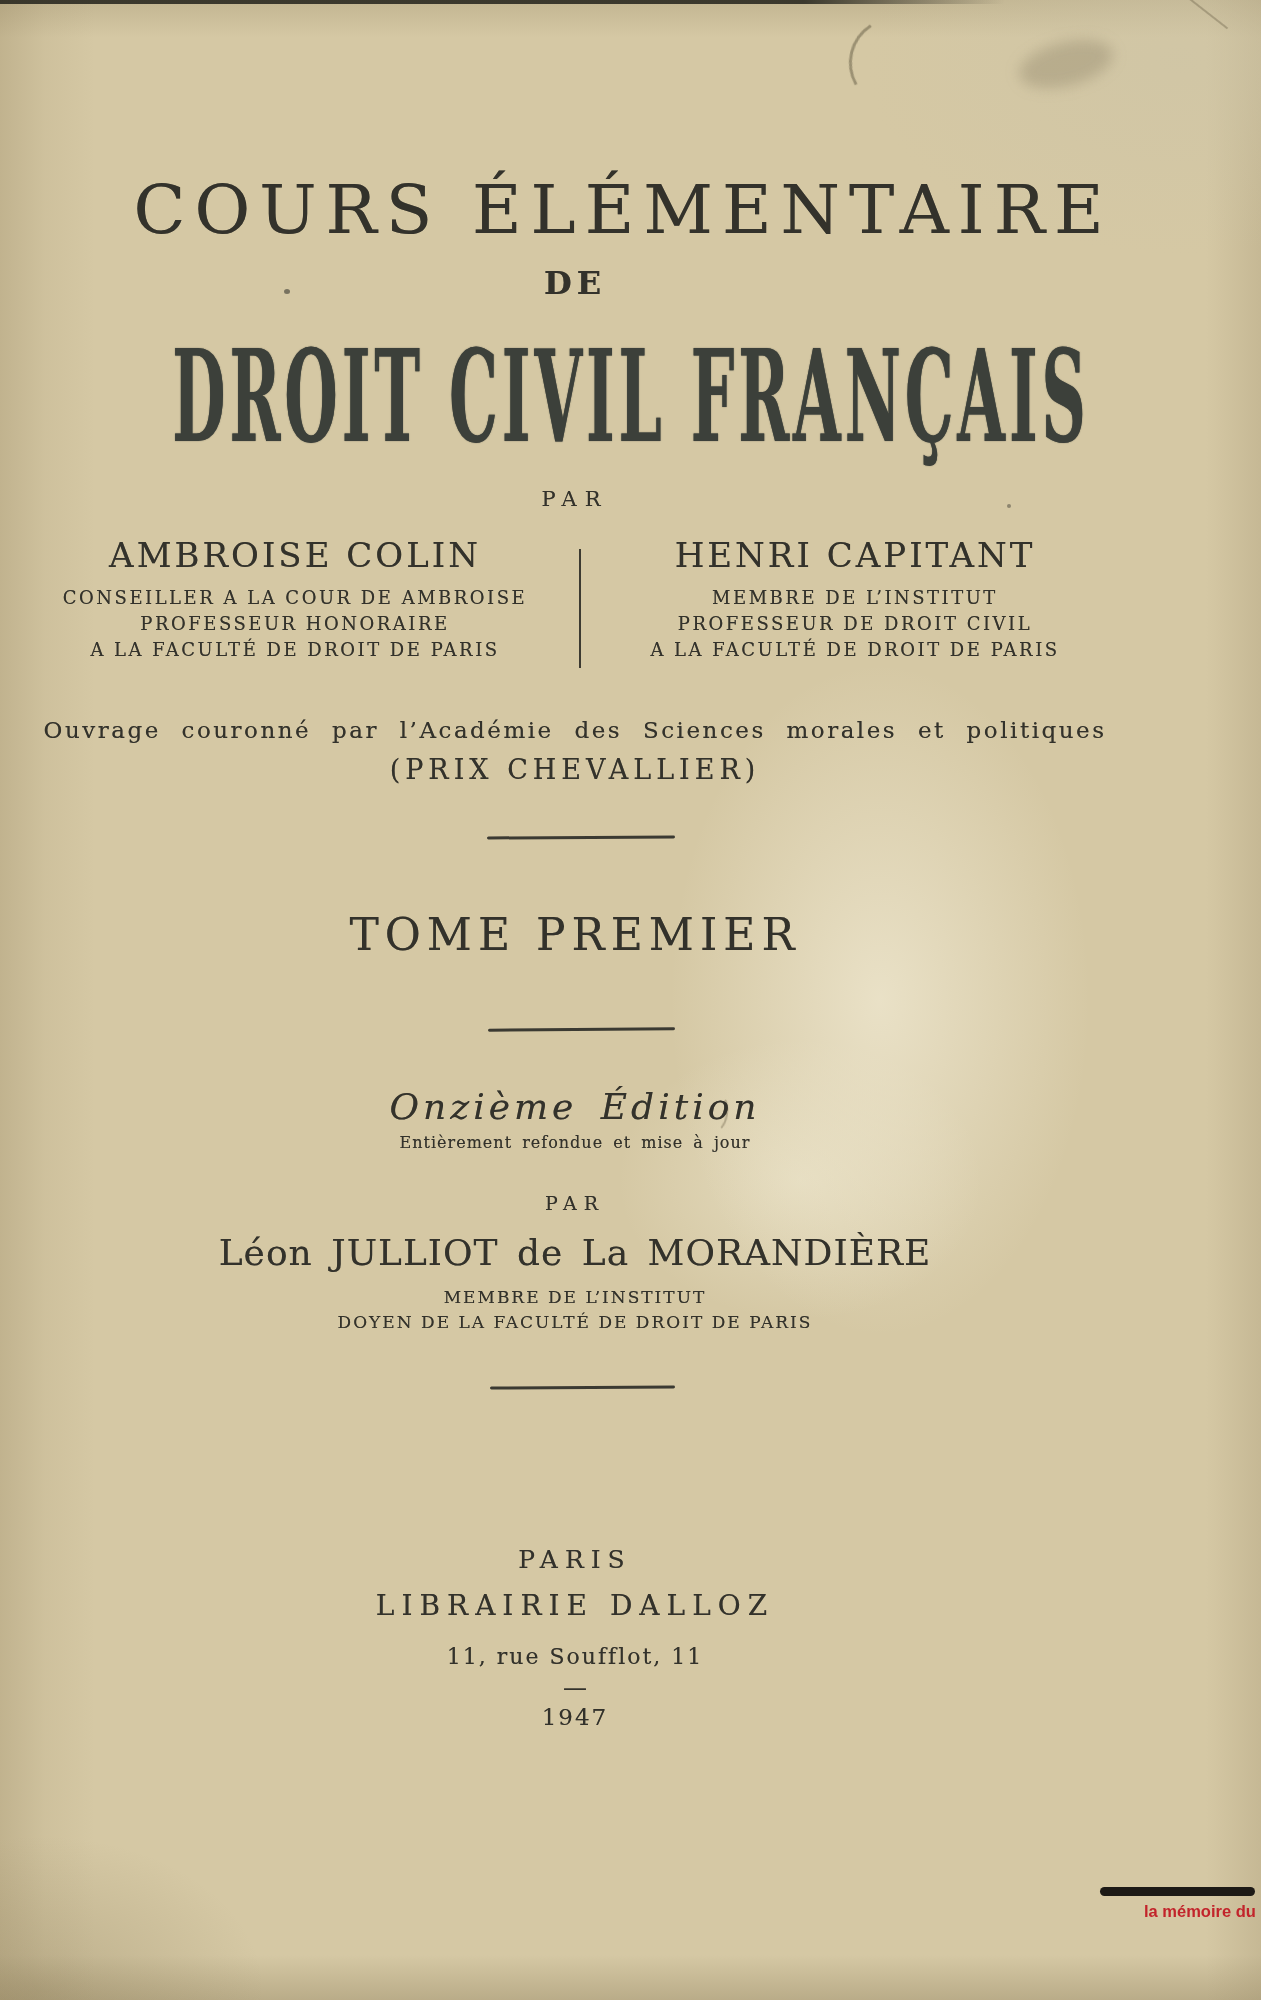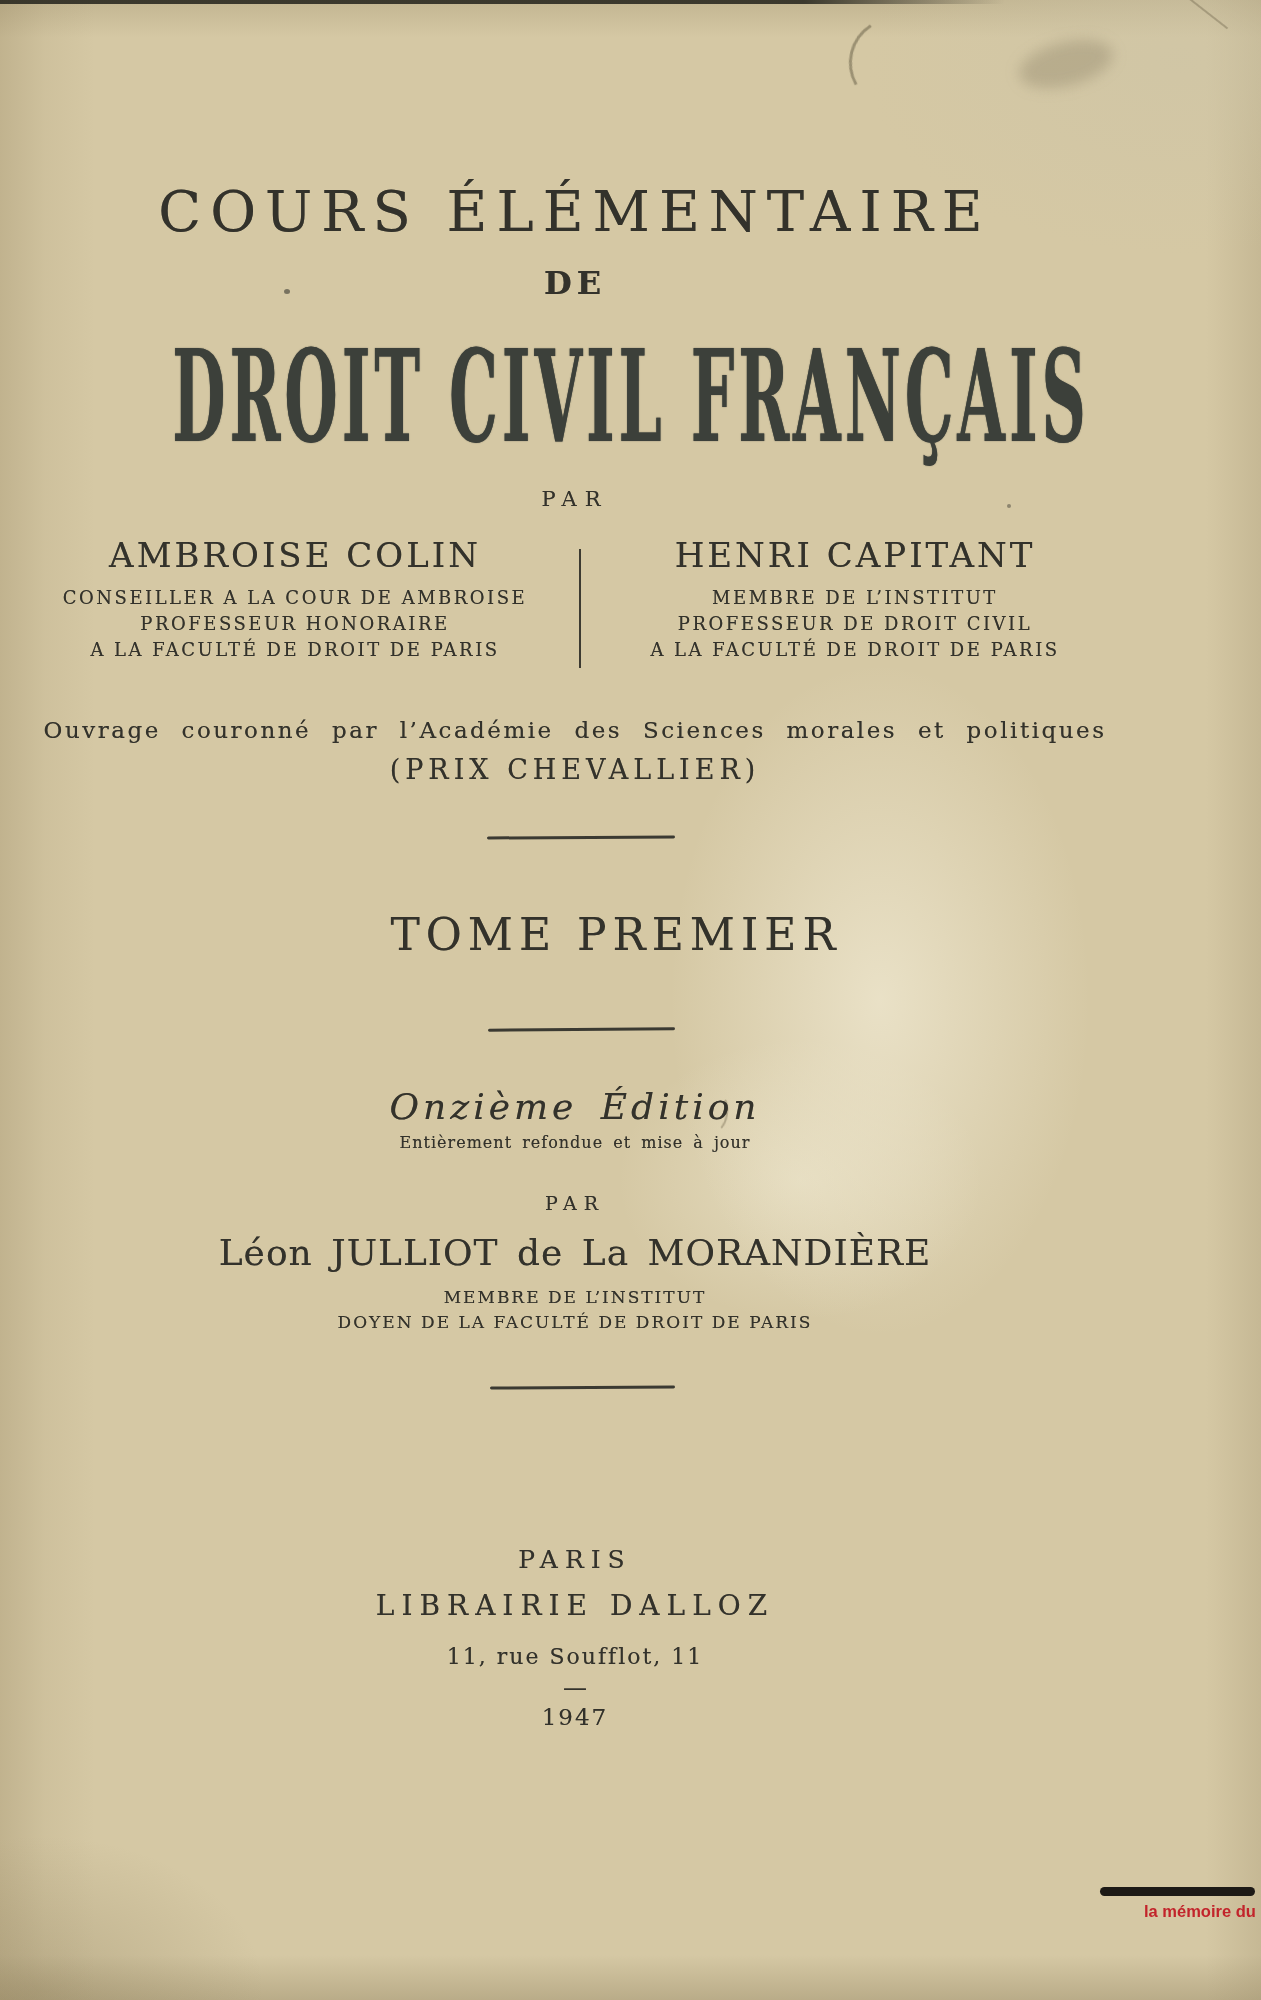--- a/index.html
+++ b/index.html
@@ -32,21 +32,21 @@
     border-radius:50%;transform:rotate(-14deg);filter:blur(7px);}
   .scratch{left:1165px;top:6px;width:70px;height:2px;background:rgba(110,100,75,.4);
     transform:rotate(38deg);filter:blur(.5px);}
   .speck1{left:284px;top:289px;width:6px;height:5px;background:#46443a;border-radius:50%;opacity:.65;}
   .speck2{left:1007px;top:504px;width:4px;height:4px;background:#46443a;border-radius:50%;opacity:.5;}
   .pencil-paren{left:706px;top:1094px;width:18px;height:34px;border:2px solid rgba(110,100,75,.38);
     border-color:transparent rgba(110,100,75,.4) transparent transparent;border-radius:50%;
     transform:rotate(8deg);filter:blur(.5px);}
 
   
-  .series{top:184px;font-size:56px;letter-spacing:9px;}
+  .series{top:176px;font-size:68px;letter-spacing:9px;padding-left:48px;}
   .connector{top:267px;font-size:32px;letter-spacing:5px;font-weight:bold;}
   .main-title{position:absolute;left:50%;top:321px;white-space:nowrap;
     font-size:128px;font-weight:bold;letter-spacing:8px;color:#3c403a;
     text-shadow:0 0 1px rgba(60,64,58,.8), 0 0 2px rgba(60,64,58,.35);
     transform:scaleX(.48) translateX(-50%);transform-origin:left top;}
   .par1{top:489px;font-size:21px;letter-spacing:8px;}
 
   .authors{top:538px;left:25px;width:1100px;display:flex;gap:20px;}
   .author-col{width:50%;text-align:center;line-height:1;}
   .author-name{font-size:34px;letter-spacing:3px;white-space:nowrap;}
@@ -54,21 +54,21 @@
   .authors-divider{left:579px;top:549px;width:2px;height:119px;background:#3c3a31;}
 
   .award-line{top:719px;font-size:23px;letter-spacing:2.5px;word-spacing:11px;}
   .award-prize{top:756px;font-size:27px;letter-spacing:5px;}
 
   .rule{position:absolute;height:3px;background:#3b3a32;border-radius:2px;}
   .rule1{left:487px;top:836px;width:188px;transform:rotate(-.3deg);}
   .rule2{left:488px;top:1028px;width:187px;transform:rotate(-.4deg);}
   .rule3{left:490px;top:1386px;width:185px;transform:rotate(-.3deg);}
 
-  .tome{top:913px;font-size:44px;letter-spacing:6px;padding-left:41px;}
+  .tome{top:913px;font-size:44px;letter-spacing:6px;}
 
   .edition-name{top:1089px;font-size:36px;font-style:italic;letter-spacing:4px;word-spacing:8px;}
   .edition-note{top:1135px;font-size:16px;letter-spacing:1px;word-spacing:4px;}
   .par2{top:1194px;font-size:19px;letter-spacing:7px;}
   .editor-name{top:1235px;font-size:36px;letter-spacing:1px;word-spacing:6px;}
   .editor-lines{top:1285px;font-size:17px;letter-spacing:2px;line-height:25px;}
 
   .city{top:1547px;font-size:25px;letter-spacing:7px;}
   .publisher{top:1592px;font-size:28px;letter-spacing:7px;}
   .address{top:1646px;font-size:22px;letter-spacing:2px;}

